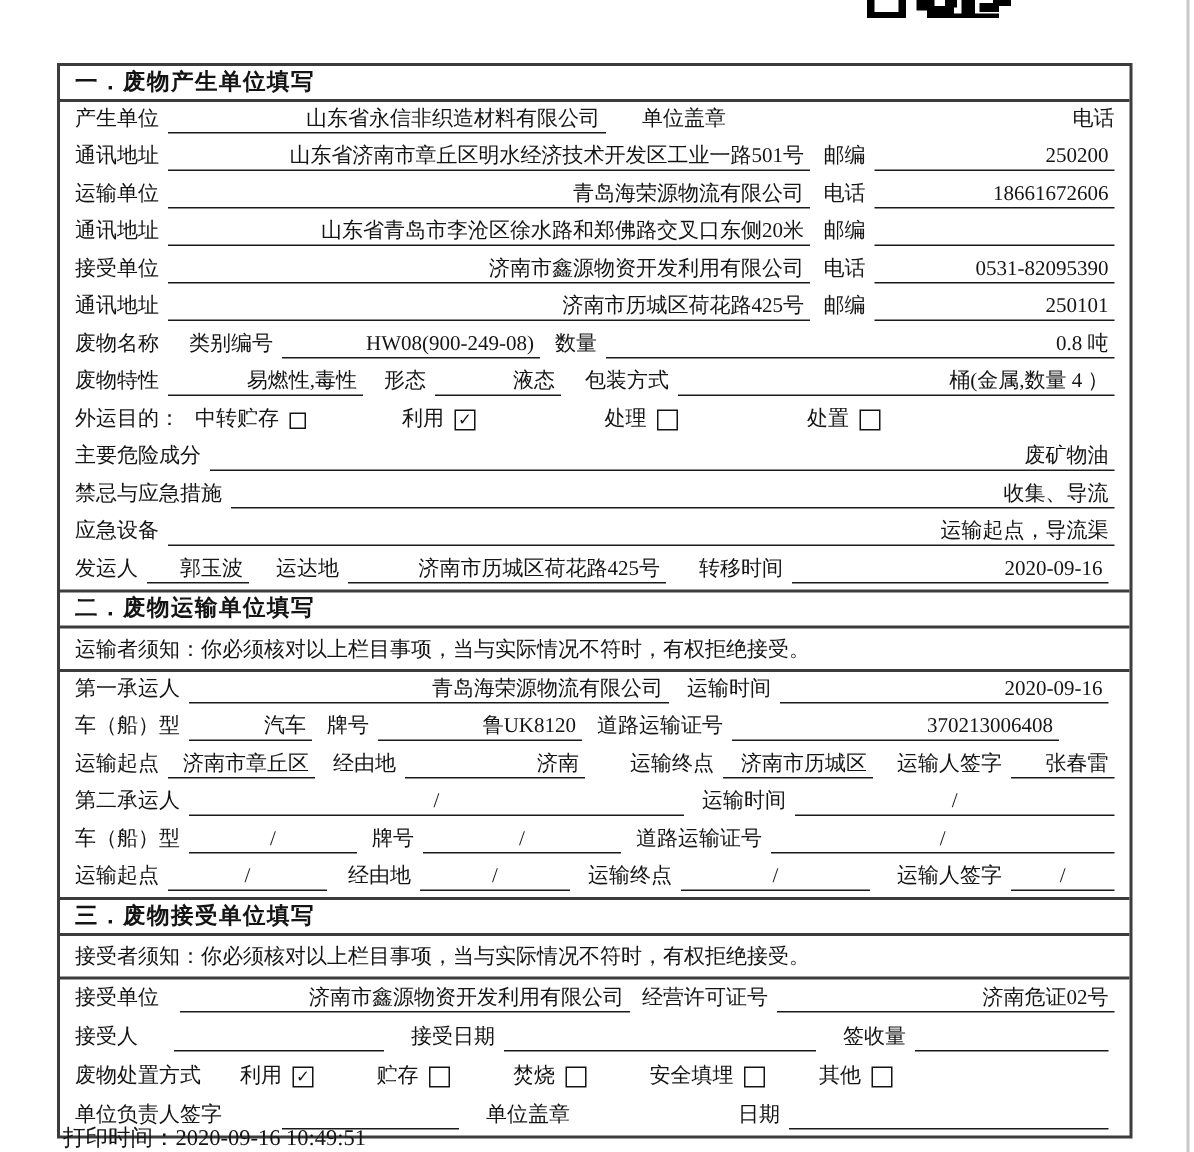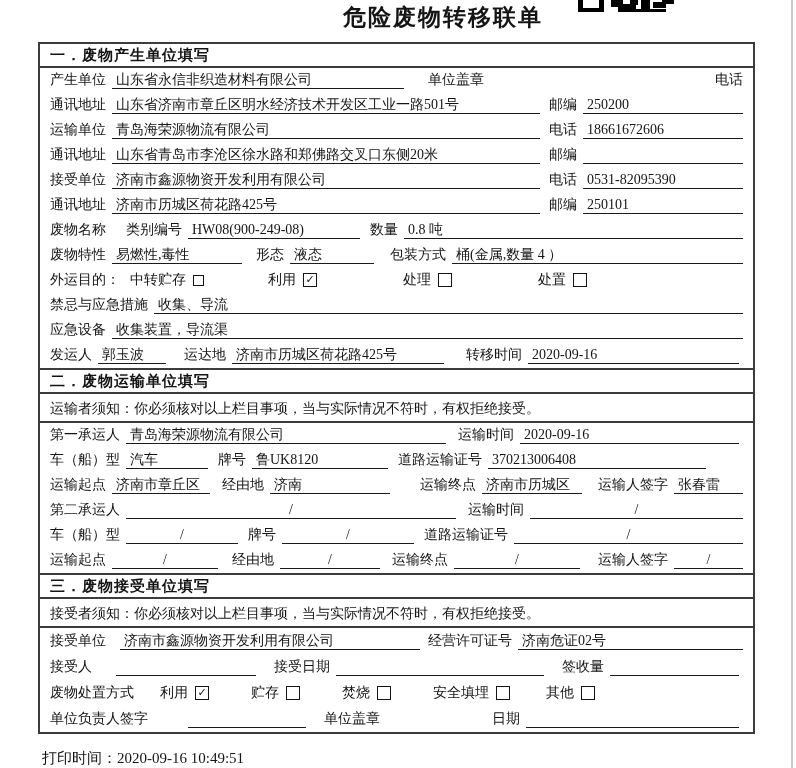--- a/index.html
+++ b/index.html
@@ -16,38 +16,37 @@
   .form-table{position:absolute;left:38px;top:42px;width:717px;box-sizing:border-box;
     border:2px solid #3c3c3c;background:#fff;}
   .section + .section{border-top:2px solid #3c3c3c;}
   .sec-title{font-weight:bold;font-size:15px;height:17px;line-height:17px;
     padding:3px 10px 2px;border-bottom:2px solid #3c3c3c;letter-spacing:1px;}
   .notice{height:20px;line-height:20px;padding:5px 10px 2px;border-bottom:2px solid #3c3c3c;white-space:nowrap;}
   .row{display:flex;align-items:flex-end;height:21px;padding:0 10px 4px;white-space:nowrap;}
   .row.h26{height:22px;}
   .lbl{display:inline-block;height:18px;line-height:18px;white-space:nowrap;}
   .u{display:inline-block;height:18px;line-height:18px;border-bottom:1px solid #1a1a1a;
-     padding:0 4px;margin-left:6px;white-space:nowrap;overflow:hidden;box-sizing:border-box;}
+     padding:0 4px;margin-left:6px;white-space:nowrap;overflow:hidden;box-sizing:border-box;text-align:right;}
   .grow{flex:1;}
   .ctr{text-align:center;}
   .cbi{display:inline-flex;align-items:center;height:18px;}
   .box{display:inline-block;width:12px;height:12px;border:1.5px solid #141414;margin-left:7px;
      line-height:12px;font-size:11px;text-align:center;
      font-family:"DejaVu Sans",sans-serif;}
   .box.sm{width:9px;height:9px;line-height:9px;font-size:8px;}
   .print-row{position:absolute;left:42px;top:749px;font-size:15px;white-space:nowrap;}
 </style>
 </head>
 <body>
 
 <div class="doc-header">
   <div class="serial">
     <span>编号：</span><span>2020370100016856</span>
   </div>
-  <div class="doc-title">危险废物转移联单</div>
   <svg class="qr" width="96" height="12" viewBox="0 0 96 12">
     <rect x="0" y="0" width="5" height="12" fill="#000"></rect>
       <rect x="21" y="0" width="5" height="12" fill="#000"></rect>
     <rect x="0" y="8" width="26" height="4" fill="#000"></rect>
     <rect x="33" y="0" width="12" height="7" fill="#000"></rect>
       <rect x="40" y="4" width="18" height="8" fill="#000"></rect>
     <rect x="52" y="0" width="8" height="5" fill="#000"></rect>
       <rect x="63" y="0" width="9" height="12" fill="#000"></rect>
     <rect x="75" y="2" width="13" height="6" fill="#000"></rect>
       <rect x="84" y="0" width="12" height="4" fill="#000"></rect>
@@ -132,29 +131,33 @@
       <span class="cbi" style="margin-left:86px">
         <span class="lbl">处理</span>
         <span class="box"></span>
       </span>
       <span class="cbi" style="margin-left:86px">
         <span class="lbl">处置</span>
         <span class="box"></span>
       </span>
     </div>
 
+    <div class="row">
+      <span class="lbl">主要危险成分</span>
+      <span class="u grow">废矿物油</span>
+    </div>
 
     <div class="row">
       <span class="lbl">禁忌与应急措施</span>
       <span class="u grow">收集、导流</span>
     </div>
 
     <div class="row">
       <span class="lbl">应急设备</span>
-      <span class="u grow">收集装置，导流渠</span>
+      <span class="u grow">运输起点，导流渠</span>
     </div>
 
     <div class="row">
       <span class="lbl">发运人</span>
       <span class="u" style="width:68px">郭玉波</span>
       <span class="lbl" style="margin-left:18px">运达地</span>
       <span class="u" style="width:212px">济南市历城区荷花路425号</span>
       <span class="lbl" style="margin-left:22px">转移时间</span>
       <span class="u grow" style="margin-right:4px">2020-09-16</span>
     </div>

